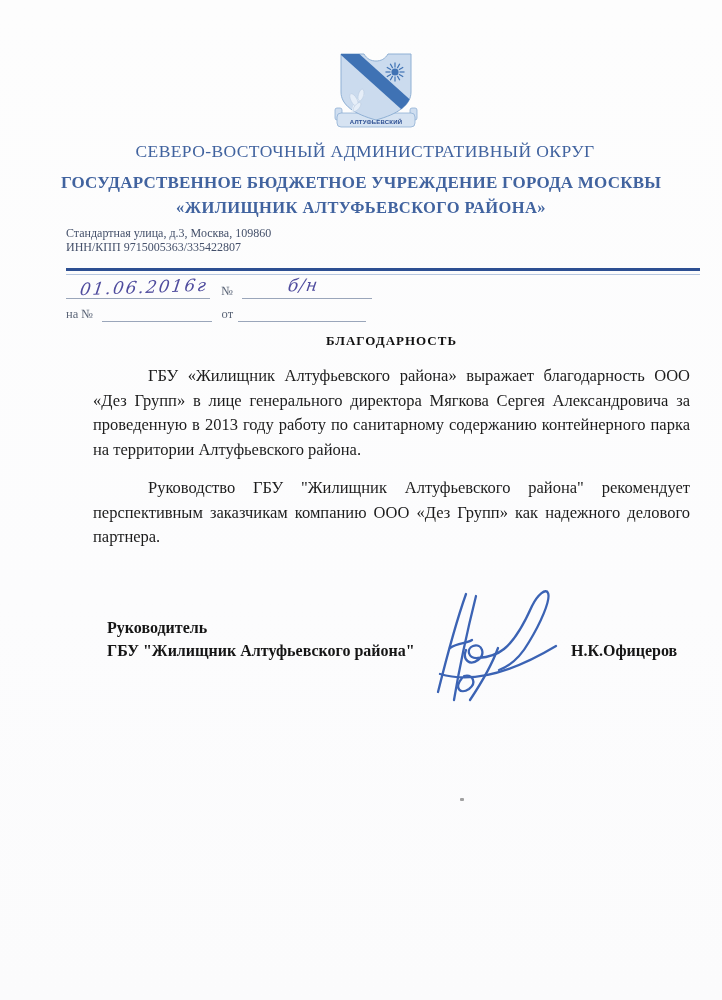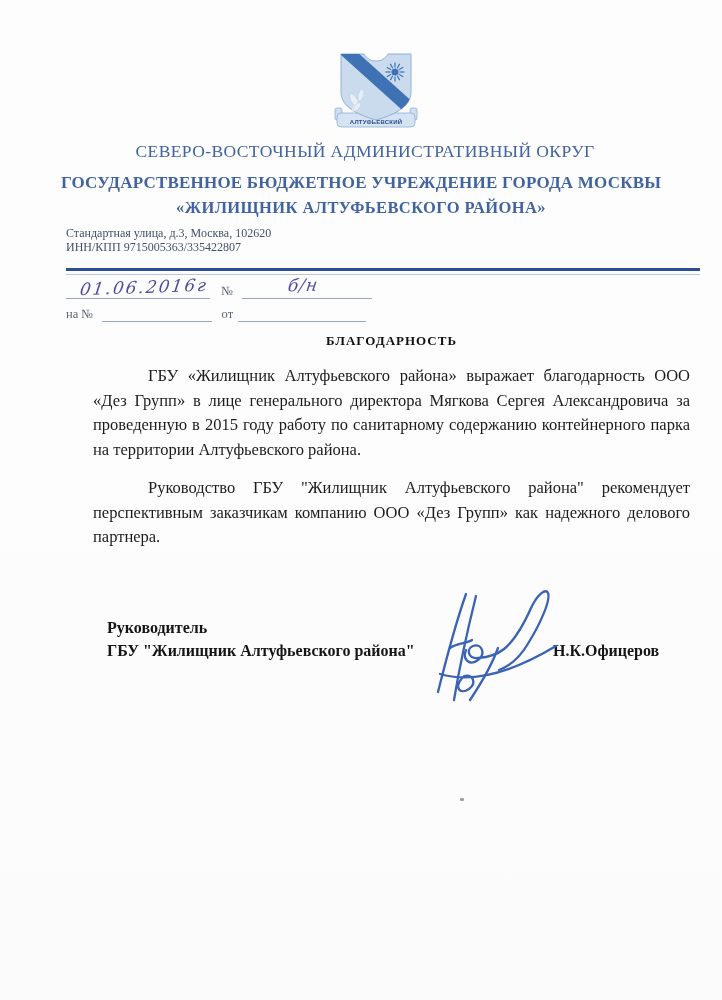--- a/index.html
+++ b/index.html
@@ -32,21 +32,21 @@
   .hand{position:absolute;font-family:"DejaVu Serif",serif;font-style:italic;color:#4f4c9e;transform:rotate(-2deg) skewX(-10deg);white-space:nowrap;}
   .hand-date{left:14px;bottom:1px;font-size:17px;letter-spacing:2px;}
   .hand-num{left:46px;bottom:3px;font-size:17px;letter-spacing:1px;}
   
   .title{position:absolute;left:93px;top:333px;width:597px;text-align:center;font-weight:bold;font-size:13px;letter-spacing:1px;color:#111;}
   .bodytext{position:absolute;left:93px;top:364px;width:597px;font-size:16.5px;line-height:24.5px;text-align:justify;color:#1c1c1c;}
   .bodytext p{margin:0;text-indent:55px;}
   .bodytext p + p{margin-top:14px;}
   
   .sig-block{position:absolute;left:107px;top:616px;width:560px;font-weight:bold;font-size:16px;line-height:23px;color:#151515;}
-  .sig-name{position:absolute;left:446px;top:23px;white-space:nowrap;text-align:center;}
+  .sig-name{position:absolute;left:464px;top:23px;white-space:nowrap;text-align:center;}
   .sig-svg{position:absolute;left:400px;top:588px;width:165px;height:118px;}
   .artifact{position:absolute;left:460px;top:798px;width:4px;height:3px;background:#8a8a8a;border-radius:1px;opacity:.8;}
 </style>
 </head>
 <body>
 
 <div class="page">
 
   <div class="emblem">
     <svg width="92" height="82" viewBox="0 0 92 82">
@@ -93,21 +93,21 @@
   </div>
 
   <div class="header">
     <div class="line1">СЕВЕРО-ВОСТОЧНЫЙ АДМИНИСТРАТИВНЫЙ ОКРУГ</div>
     <div class="line2">ГОСУДАРСТВЕННОЕ БЮДЖЕТНОЕ УЧРЕЖДЕНИЕ ГОРОДА МОСКВЫ</div>
     <div class="line3">«ЖИЛИЩНИК АЛТУФЬЕВСКОГО РАЙОНА»</div>
   </div>
 
   <div class="contact">
     <div class="left">
-      <div>Стандартная улица, д.3, Москва, 102620</div>
+      <div>Стандартная улица, д.3, Москва, 109860</div>
       <div>ИНН/КПП 9715005363/335422807</div>
     </div>
   </div>
 
   <div class="rule"></div>
   <div class="rule-shadow"></div>
 
   <div class="ref">
     <div class="row1">
       <span class="u" style="width:144px">
@@ -122,21 +122,21 @@
       <span>на №</span>
       <span class="u" style="width:110px;margin-left:6px"></span>
       <span style="margin:0 2px 0 6px">от</span>
       <span class="u" style="width:128px"></span>
     </div>
   </div>
 
   <div class="title">БЛАГОДАРНОСТЬ</div>
 
   <div class="bodytext">
-    <p>ГБУ «Жилищник Алтуфьевского района» выражает благодарность ООО «Дез Групп» в лице генерального директора Мягкова Сергея Александровича за проведенную в 2015 году работу по санитарному содержанию контейнерного парка на территории Алтуфьевского района.</p>
+    <p>ГБУ «Жилищник Алтуфьевского района» выражает благодарность ООО «Дез Групп» в лице генерального директора Мягкова Сергея Александровича за проведенную в 2013 году работу по санитарному содержанию контейнерного парка на территории Алтуфьевского района.</p>
     <p>Руководство ГБУ "Жилищник Алтуфьевского района" рекомендует перспективным заказчикам компанию ООО «Дез Групп» как надежного делового партнера.</p>
   </div>
 
   <div class="sig-block">
     <div>Руководитель</div>
     <div>ГБУ "Жилищник Алтуфьевского района"</div>
     <div class="sig-name">Н.К.Офицеров</div>
   </div>
 
   <svg class="sig-svg" viewBox="0 0 165 118">

